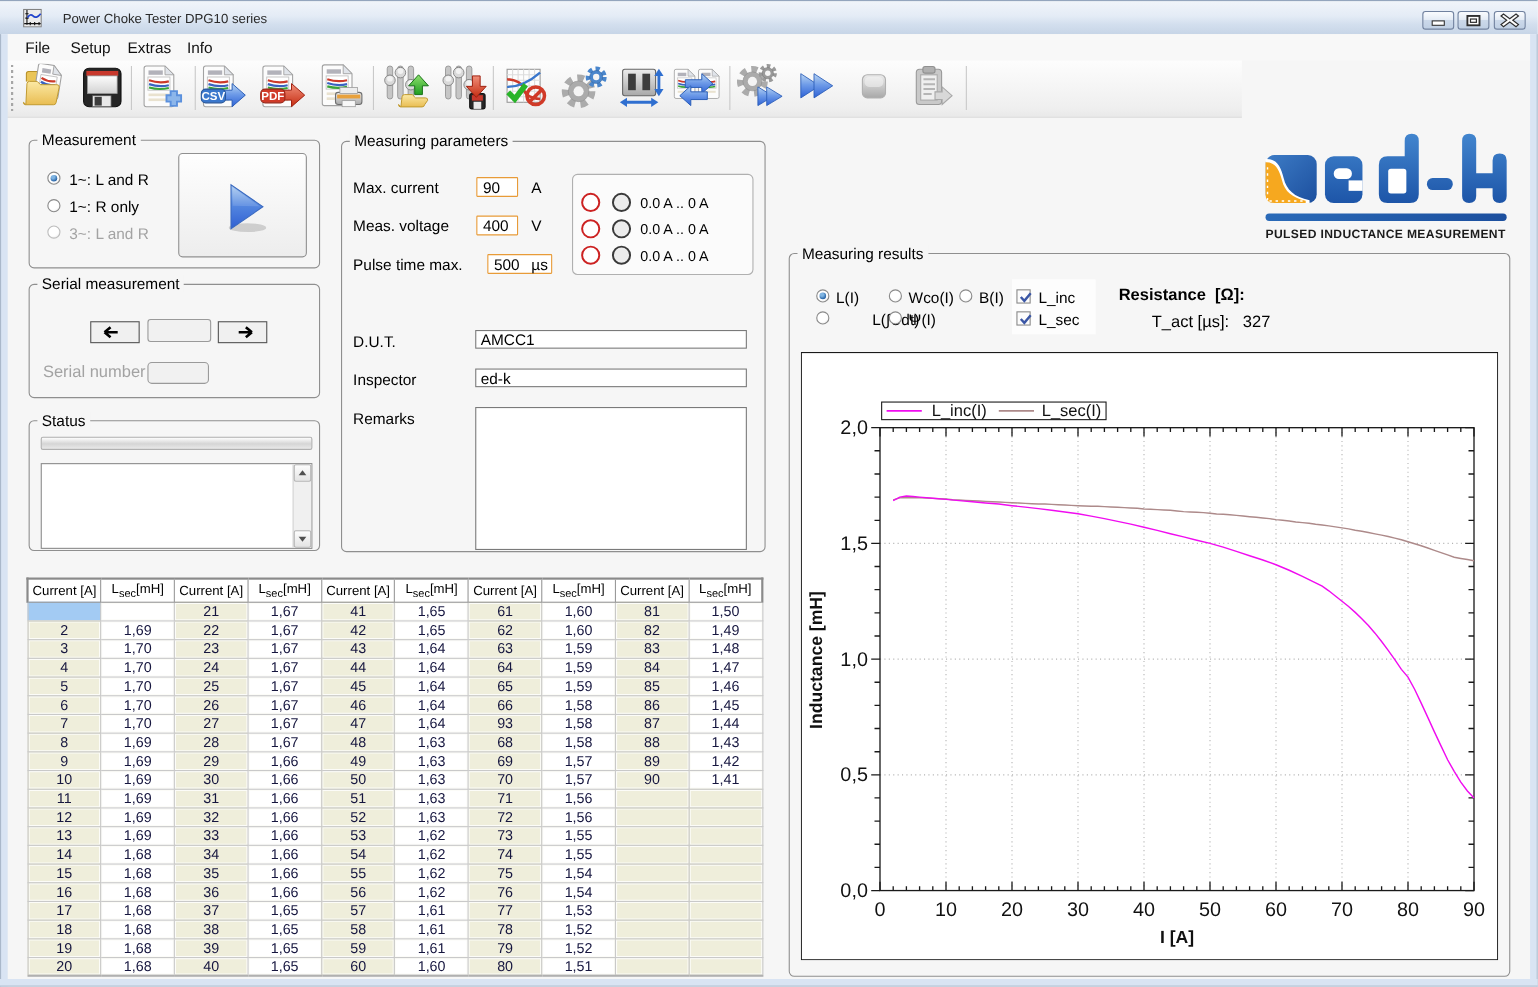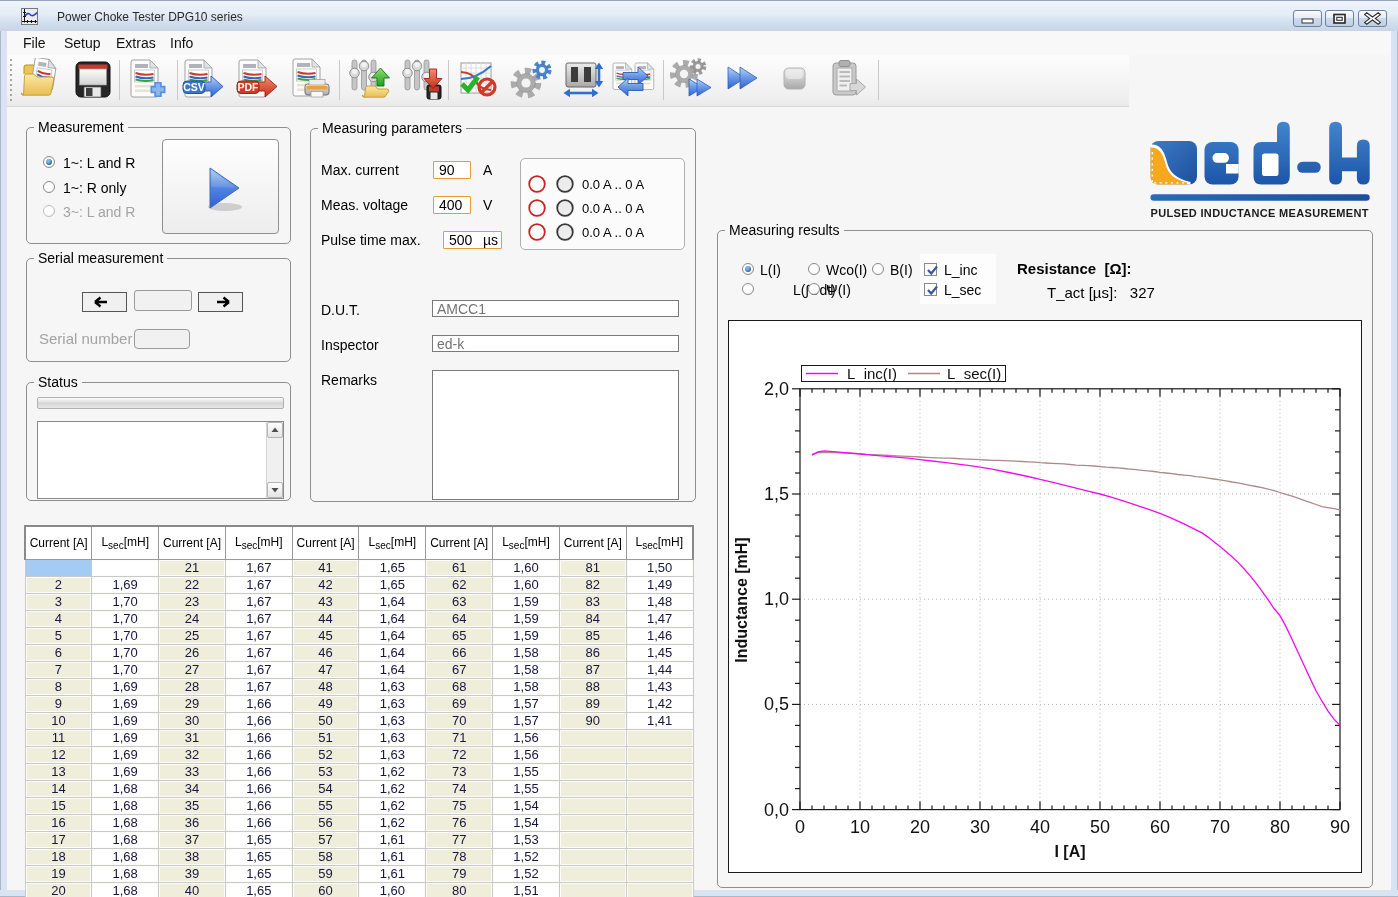--- a/index.html
+++ b/index.html
@@ -36,26 +36,26 @@
 .radio { position:absolute; width:12px; height:12px; border-radius:50%; border:1px solid #8a8a8a;
   background:radial-gradient(circle at 40% 35%, #ffffff 55%, #e2e2e2); }
 .radio.on::after { content:""; position:absolute; left:2px; top:2px; width:6px; height:6px; border-radius:50%;
   background:radial-gradient(circle at 38% 32%, #7fb4e2 25%, #2a66a8 70%); }
 .radio.dis { border-color:#bdbdbd; }
 .cb { position:absolute; width:13px; height:13px; border:1px solid #8a8a8a; background:#fcfcfc; }
 .cb svg { position:absolute; left:0px; top:-1px; }
 .ltext { position:absolute; font-size:14px; color:#000; white-space:nowrap; }
 
 
-.tfield { position:absolute; background:#fff; border:1px solid #7a7a7a; font-size:14px; color:#737373; padding-left:4px; }
+.tfield { position:absolute; background:#fff; border:1px solid #7a7a7a; font-size:14px; color:#000000; padding-left:4px; }
 .ofield { position:absolute; background:#fff; border:1px solid #e89b38; border-radius:1px; font-size:14px; color:#000; padding-left:5px; }
 
 
 #dtab { position:absolute; left:24px; top:525px; border-collapse:collapse; table-layout:fixed; width:670px; }
-#dtab th { width:10%; height:33px; background:#fff; font-size:12px; font-weight:normal; color:#000;
+#dtab th { width:10%; height:21px; background:#fff; font-size:12px; font-weight:normal; color:#000;
   border:1px solid #9a9a9a; border-top:2px solid #8a8a8a; }
 #dtab th:first-child { border-left:2px solid #8a8a8a; } #dtab th:last-child { border-right:2px solid #8a8a8a; }
 #dtab td { height:17px; font-size:13px; text-align:center; color:#16163f; border:1px solid #c9c9c9;
   box-shadow:inset 0 0 0 1px #fcfcf8; }
 #dtab td.cur { background:#efeedb; }
 #dtab td.val { background:#ffffff; }
 #dtab td.sel { background:#a3cbf3; box-shadow:none; }
 #dtab tr:last-child td { border-bottom:2px solid #b0b0b0; }
 #dtab sub { font-size:10px; }
 
@@ -765,21 +765,21 @@
         <td class="cur">86</td>
         <td class="val">1,45</td>
       </tr>
 <tr>
         <td class="cur">7</td>
         <td class="val">1,70</td>
         <td class="cur">27</td>
         <td class="val">1,67</td>
         <td class="cur">47</td>
         <td class="val">1,64</td>
-        <td class="cur">67</td>
+        <td class="cur">93</td>
         <td class="val">1,58</td>
         <td class="cur">87</td>
         <td class="val">1,44</td>
       </tr>
 <tr>
         <td class="cur">8</td>
         <td class="val">1,69</td>
         <td class="cur">28</td>
         <td class="val">1,67</td>
         <td class="cur">48</td>

